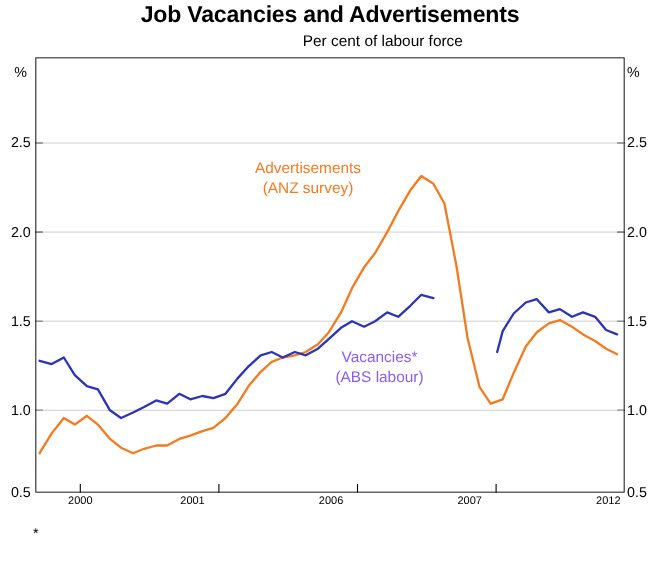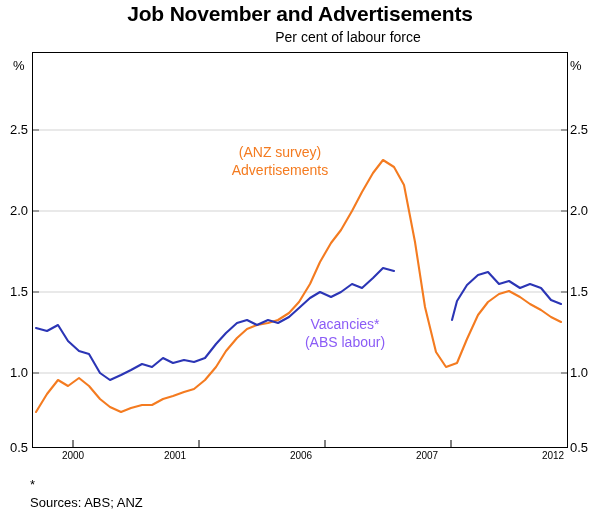--- a/index.html
+++ b/index.html
@@ -112,21 +112,21 @@
     left: 265px;
     top: 316px;
     width: 160px;
   }
 </style>
 </head>
 <body>
 
 <div id="page">
 
-  <div class="title">Job November and Advertisements</div>
+  <div class="title">Job Vacancies and Advertisements</div>
   <div class="subtitle">Per cent of labour force</div>
 
   <div class="unit-left">%</div>
   <div class="unit-right">%</div>
 
   <div class="ytick" style="left:0px; top:122px;">2.5</div>
   <div class="ytick" style="left:0px; top:203px;">2.0</div>
   <div class="ytick" style="left:0px; top:284px;">1.5</div>
   <div class="ytick" style="left:0px; top:365px;">1.0</div>
   <div class="ytick" style="left:0px; top:440px;">0.5</div>
@@ -176,25 +176,24 @@
 
       <polyline fill="none" stroke="#F47B20" stroke-width="2.1" stroke-linejoin="round" stroke-linecap="round" points="4,360 15,342 26,328 36,334 47,326 57,334 68,347 78,355 89,360 99,356 110,353 120,353 131,347 141,344 152,340 162,337 173,328 184,315 194,299 205,286 215,277 225,273 236,271 246,268 257,261 267,250 278,232 288,210 299,191 309,178 320,159 330,140 341,121 351,108 362,115 372,133 383,190 393,255 404,300 414,315 425,311 435,287 446,263 456,250 467,242 477,239 488,245 498,252 509,258 519,265 529,270"></polyline>
 
       <polyline fill="none" stroke="#2B35B5" stroke-width="2.1" stroke-linejoin="round" stroke-linecap="round" points="4,276 15,279 26,273 36,289 47,299 57,302 68,321 78,328 89,323 99,318 110,312 120,315 131,306 141,311 152,308 162,310 173,306 184,292 194,281 205,271 215,268 225,273 236,268 246,271 257,265 267,256 278,246 288,240 299,245 309,240 320,232 330,236 341,226 351,216 362,219"></polyline>
 
       <polyline fill="none" stroke="#2B35B5" stroke-width="2.1" stroke-linejoin="round" stroke-linecap="round" points="420,268 425,249 435,233 446,223 456,220 467,232 477,229 488,236 498,232 509,236 519,248 529,252"></polyline>
     </svg>
   </div>
 
   <div class="lbl lbl-adv">
+    <div>Advertisements</div>
     <div>(ANZ survey)</div>
-    <div>Advertisements</div>
   </div>
 
   <div class="lbl lbl-vac">
     <div>Vacancies*</div>
     <div>(ABS labour)</div>
   </div>
 
   <div class="footnote fn-star">*</div>
-  <div class="footnote fn-sources">Sources: ABS; ANZ</div>
 
 </div>
 
 </body></html>

